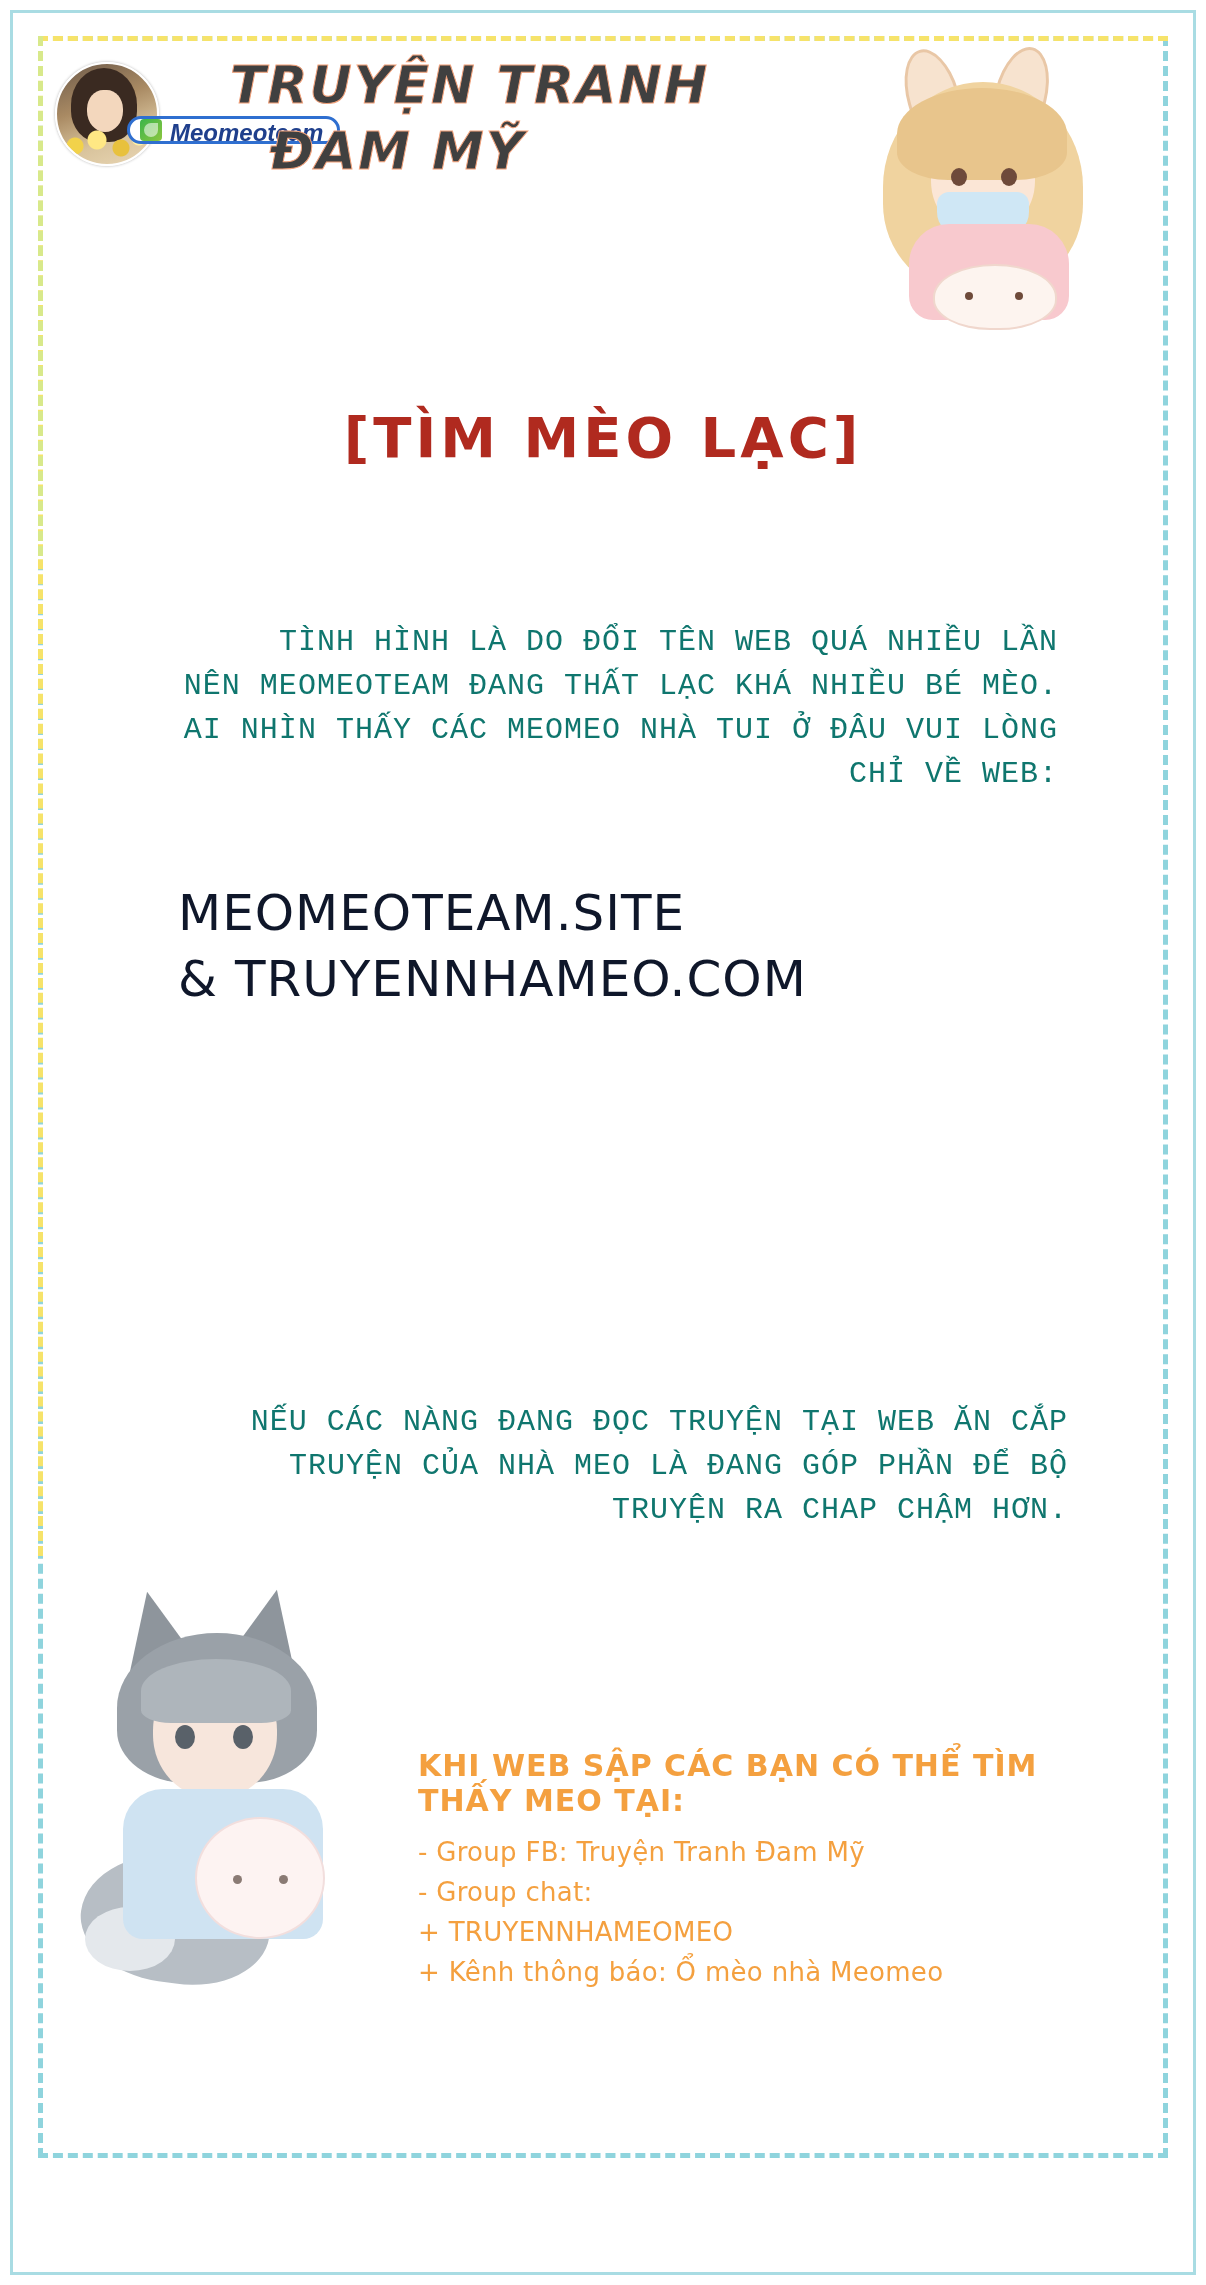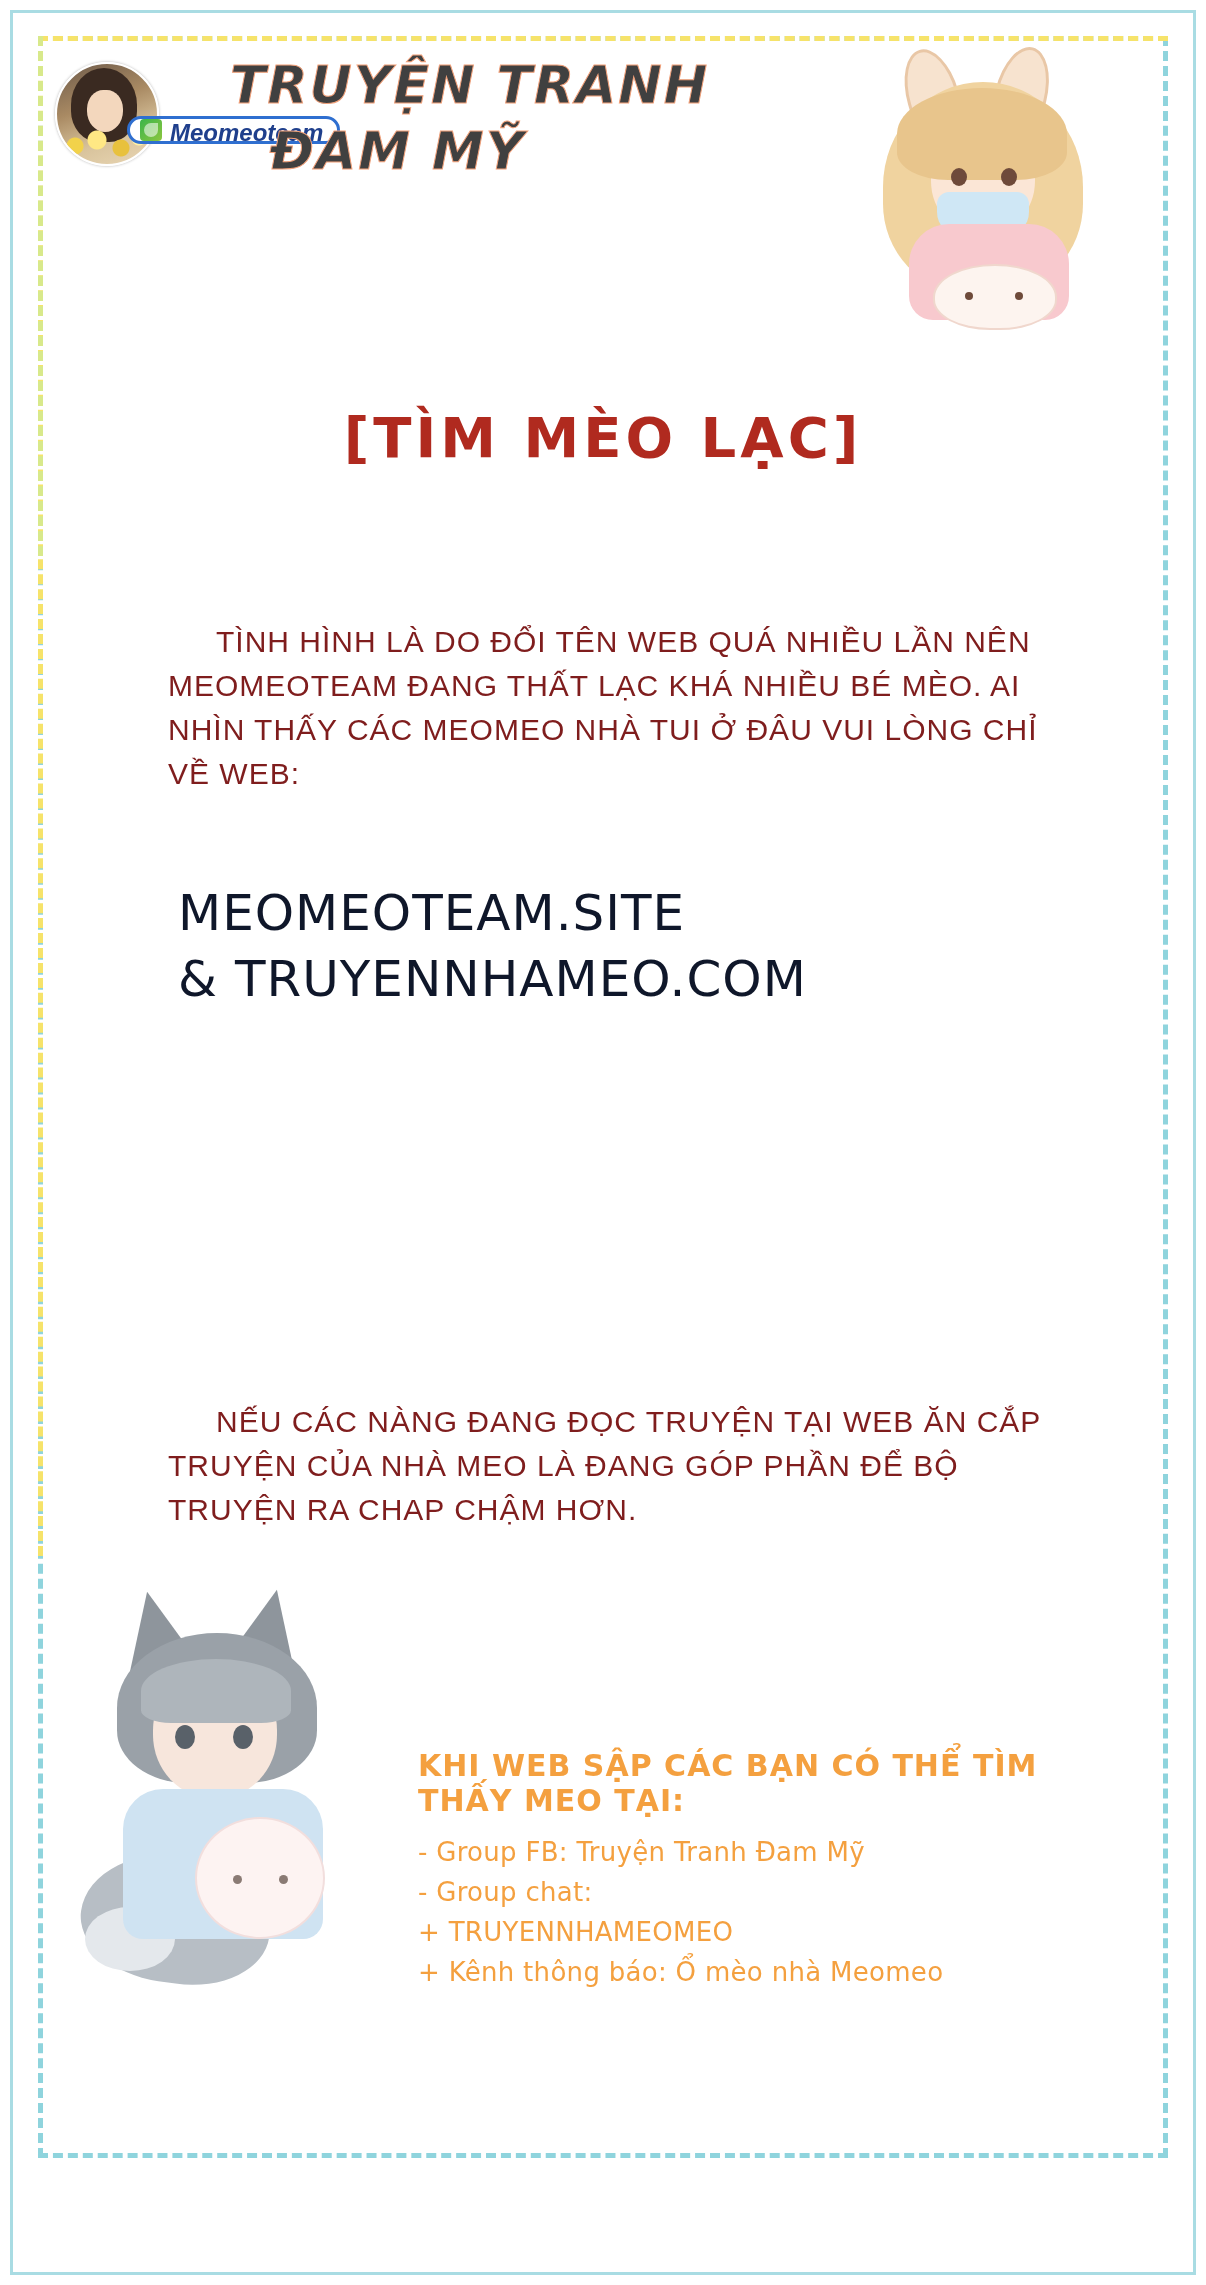--- a/index.html
+++ b/index.html
@@ -263,27 +263,28 @@
     font-size: 56px;
     font-weight: bold;
     letter-spacing: 4px;
     color: #b02a1f;
     text-transform: uppercase;
   }
 
   
   .para {
     position: absolute;
-    color: #7f1d1d;
-    font-family: Liberation Sans, sans-serif;
+    color: #0f766e;
+    font-family: Liberation Mono, monospace;
     font-size: 30px;
     line-height: 44px;
     letter-spacing: 1px;
     text-transform: uppercase;
     font-weight: 500;
+    text-align: right;
   }
   .p1 {
     left: 168px;
     top: 620px;
     width: 890px;
     text-indent: 48px;
   }
   .sites {
     position: absolute;
     left: 178px;

